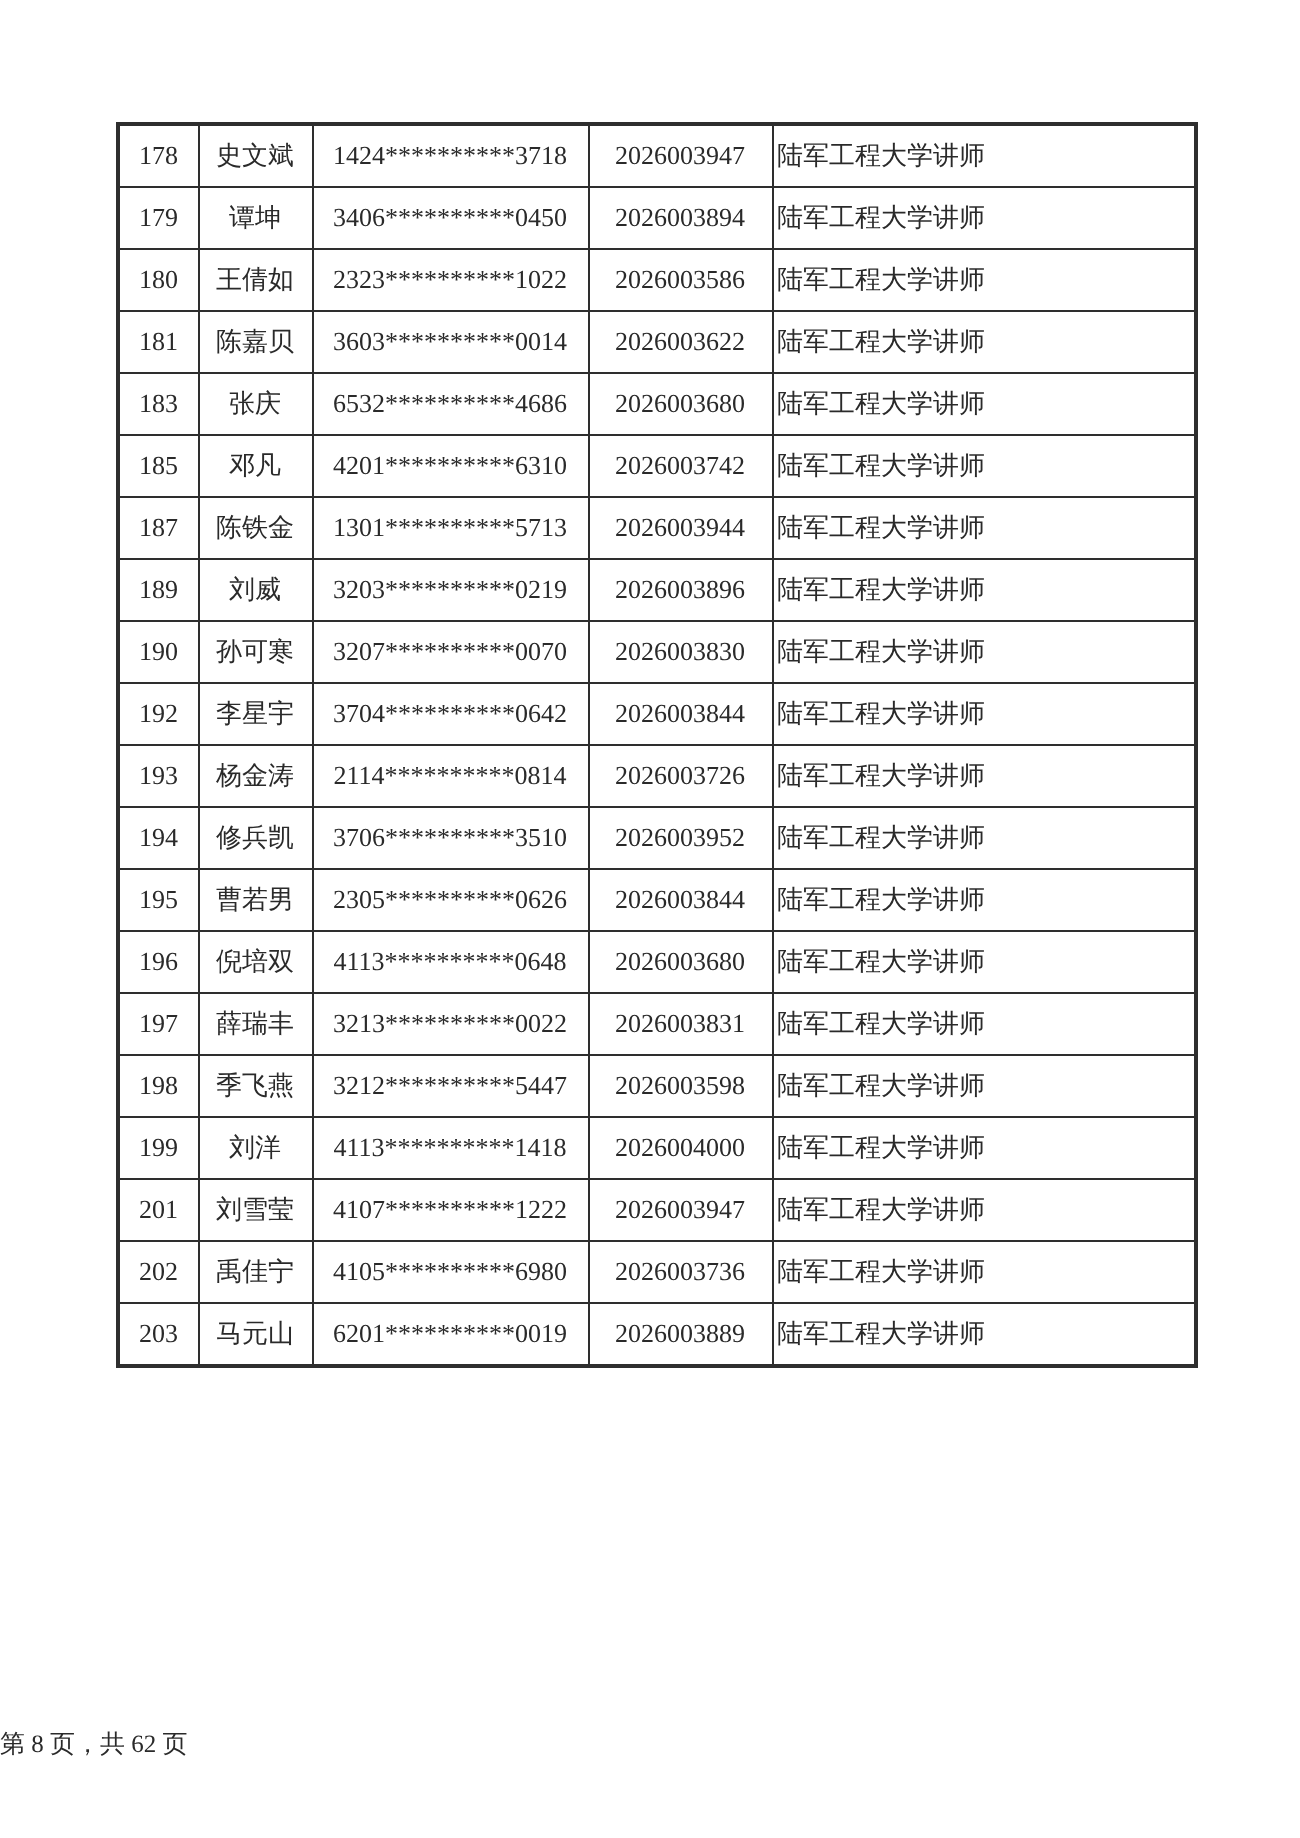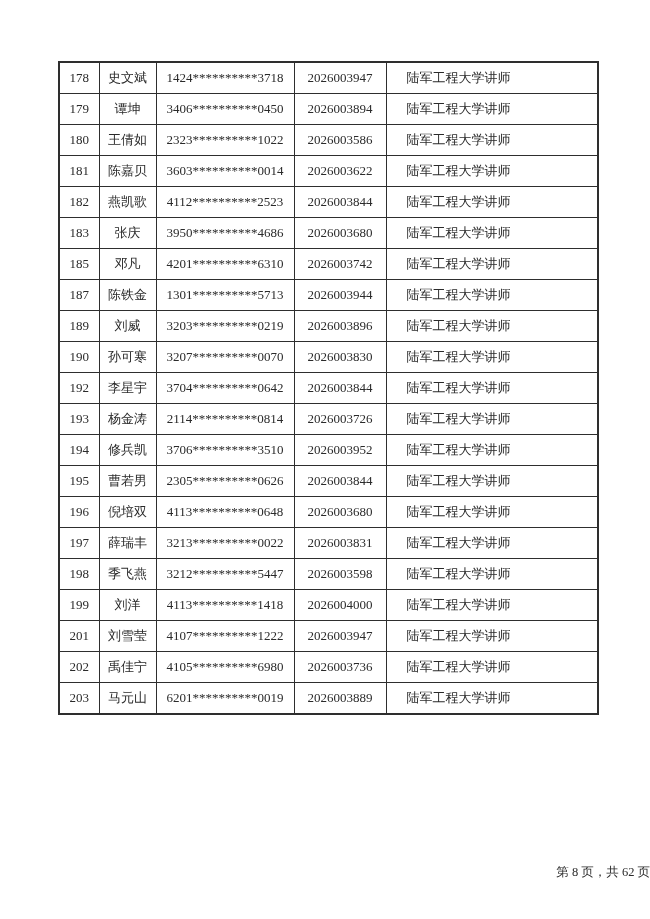--- a/index.html
+++ b/index.html
@@ -32,28 +32,28 @@
     padding: 0;
     font-size: 13px;
     line-height: 30px;
     text-align: center;
     white-space: nowrap;
     overflow: hidden;
     color: #2a2a2a;
   }
   table.roster td.col-position {
     text-align: left;
-    padding-left: 20px;
+    padding-left: 2px;
   }
   .page-footer {
     position: absolute;
     left: 0;
     top: 864px;
     width: 650px;
-    text-align: right;
+    text-align: left;
     font-size: 12.5px;
     color: #2a2a2a;
   }
 </style>
 </head>
 <body>
 
 <div class="table-wrap">
   <table class="roster">
     <colgroup>
@@ -86,30 +86,23 @@
           <td class="col-position">陆军工程大学讲师</td>
         </tr>
         <tr>
           <td class="col-seq">181</td>
           <td class="col-name">陈嘉贝</td>
           <td class="col-id-number">3603**********0014</td>
           <td class="col-exam-code">2026003622</td>
           <td class="col-position">陆军工程大学讲师</td>
         </tr>
         <tr>
-          <td class="col-seq">182</td>
-          <td class="col-name">燕凯歌</td>
-          <td class="col-id-number">4112**********2523</td>
-          <td class="col-exam-code">2026003844</td>
-          <td class="col-position">陆军工程大学讲师</td>
-        </tr>
-        <tr>
           <td class="col-seq">183</td>
           <td class="col-name">张庆</td>
-          <td class="col-id-number">3950**********4686</td>
+          <td class="col-id-number">6532**********4686</td>
           <td class="col-exam-code">2026003680</td>
           <td class="col-position">陆军工程大学讲师</td>
         </tr>
         <tr>
           <td class="col-seq">185</td>
           <td class="col-name">邓凡</td>
           <td class="col-id-number">4201**********6310</td>
           <td class="col-exam-code">2026003742</td>
           <td class="col-position">陆军工程大学讲师</td>
         </tr>

